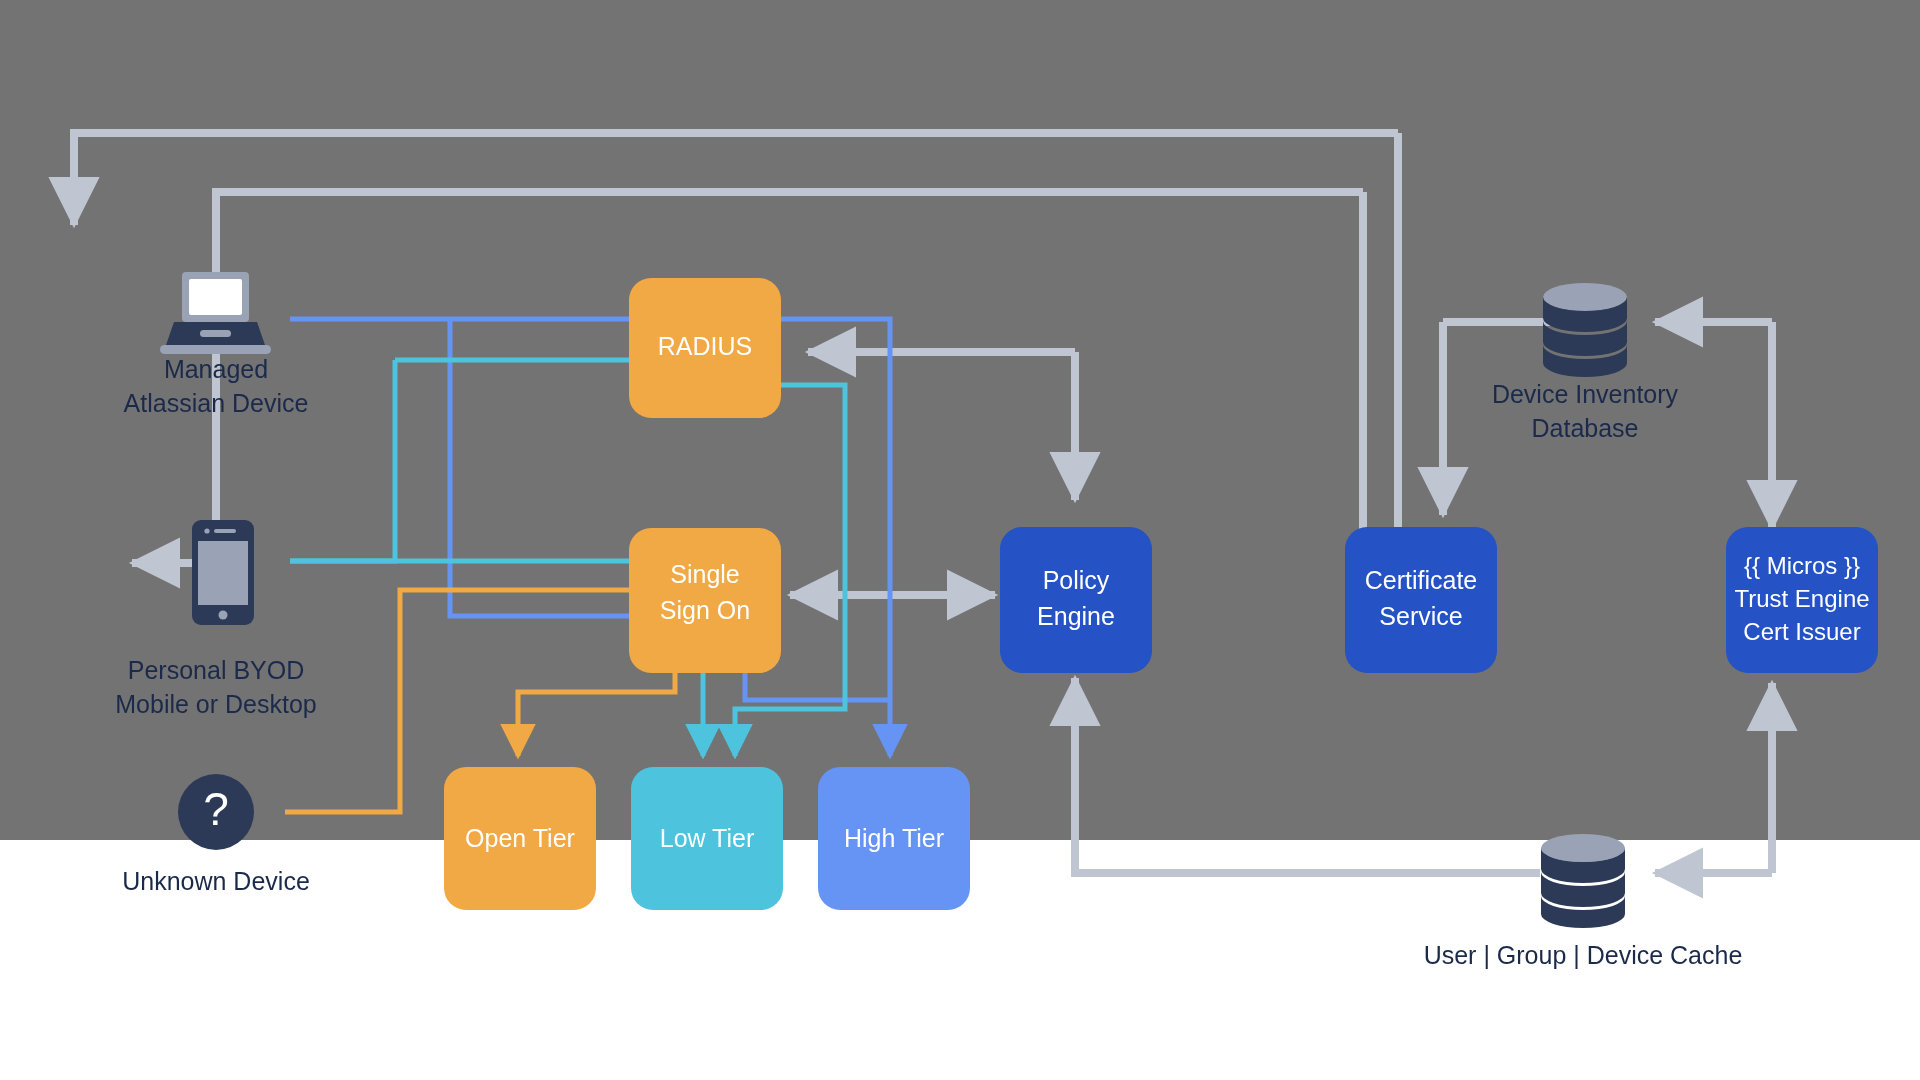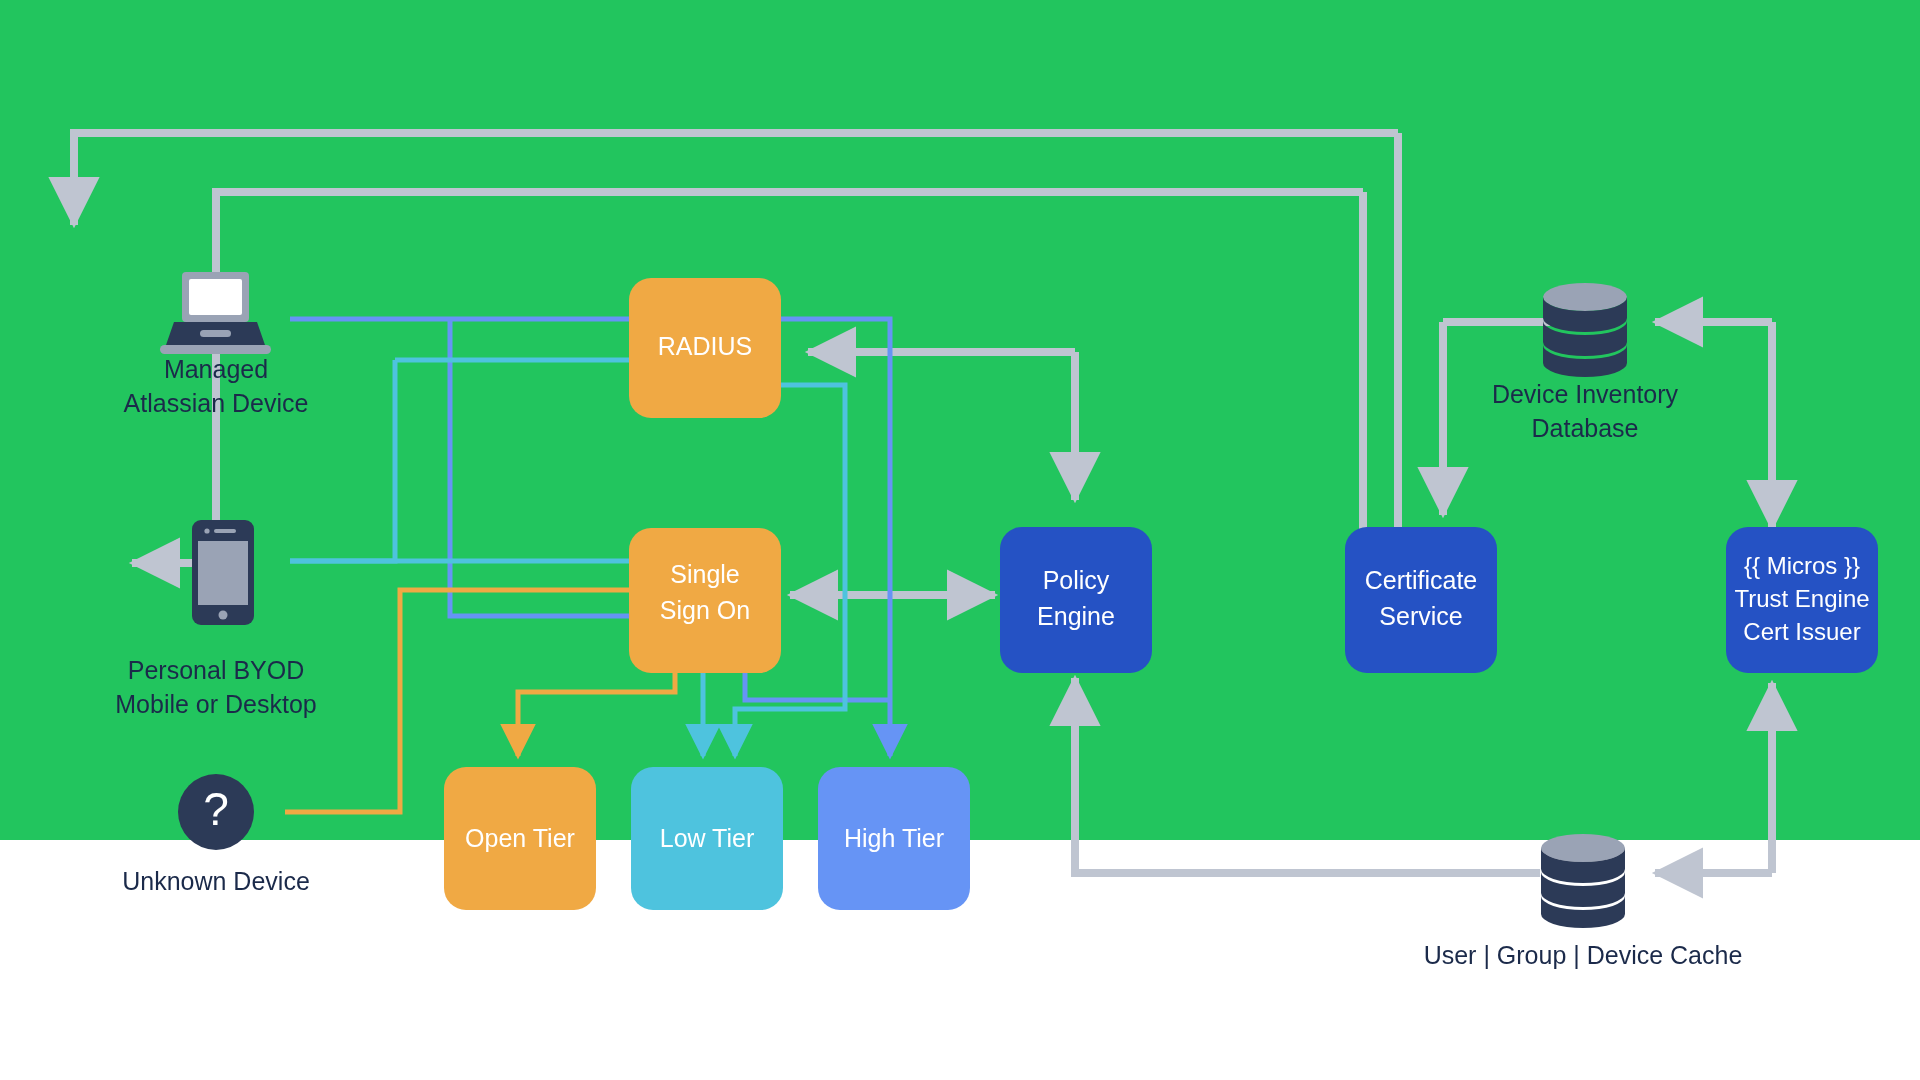--- a/index.html
+++ b/index.html
@@ -10,21 +10,21 @@
   body {
     width: 1920px;
     height: 1080px;
     font-family: "Liberation Sans", sans-serif;
     overflow: hidden;
   }
   #diagram-root {
     position: relative;
     width: 1920px;
     height: 840px;
-    background: #22c55e;
+    background: #737373;
   }
   svg#diagram-svg {
     position: absolute;
     top: 0;
     left: 0;
     width: 1920px;
     height: 1080px;
   }
   .node-label {
     font-family: "Liberation Sans", sans-serif;

